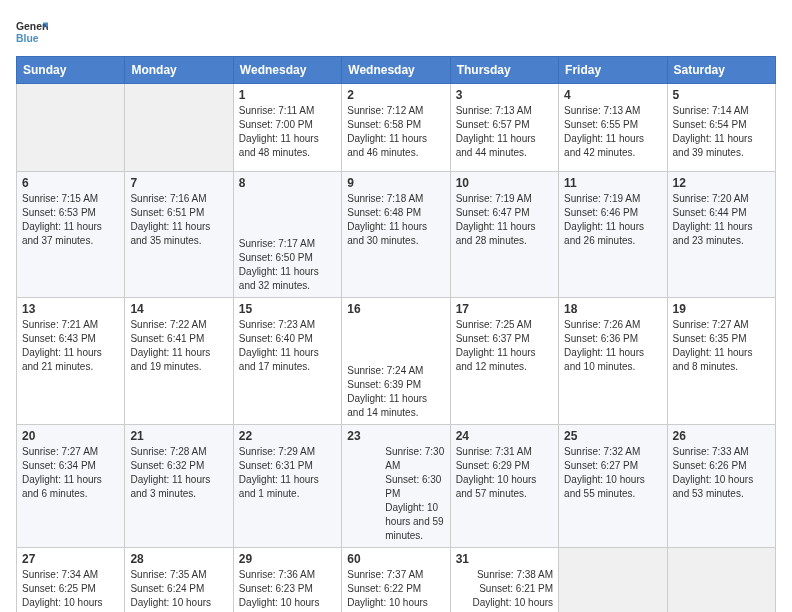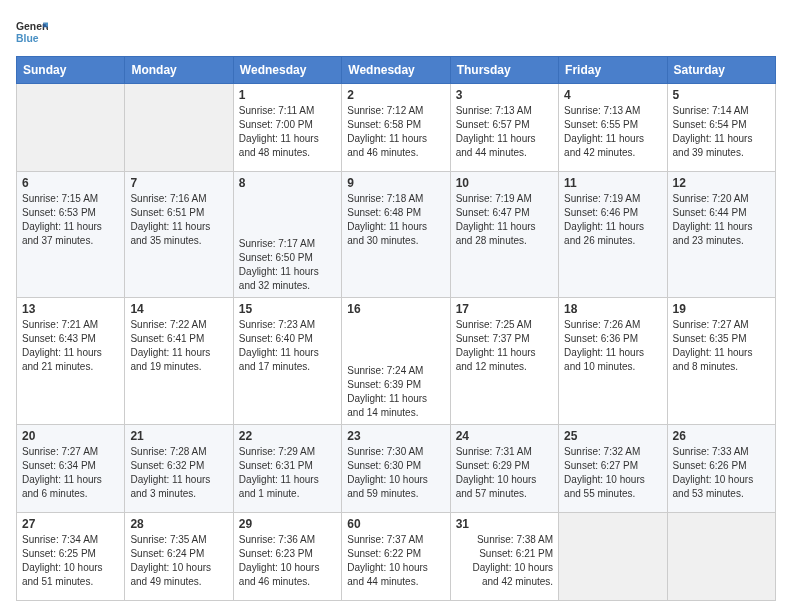--- a/index.html
+++ b/index.html
@@ -213,21 +213,21 @@
         </td>
         <td>
           <span class="day-num">16</span>
           <div class="day-info" style="white-space: pre-line; margin-top: 48px;">Sunrise: 7:24 AM
 Sunset: 6:39 PM
 Daylight: 11 hours and 14 minutes.</div>
         </td>
         <td>
           <span class="day-num">17</span>
           <div class="day-info" style="white-space: pre-line;">Sunrise: 7:25 AM
-Sunset: 7:37 PM
+Sunset: 6:37 PM
 Daylight: 11 hours and 12 minutes.</div>
         </td>
         <td>
           <span class="day-num">18</span>
           <div class="day-info" style="white-space: pre-line;">Sunrise: 7:26 AM
 Sunset: 6:36 PM
 Daylight: 11 hours and 10 minutes.</div>
         </td>
         <td>
           <span class="day-num">19</span>
@@ -250,21 +250,21 @@
 Daylight: 11 hours and 3 minutes.</div>
         </td>
         <td>
           <span class="day-num">22</span>
           <div class="day-info" style="white-space: pre-line;">Sunrise: 7:29 AM
 Sunset: 6:31 PM
 Daylight: 11 hours and 1 minute.</div>
         </td>
         <td>
           <span class="day-num">23</span>
-          <div class="day-info" style="white-space: pre-line;">Sunrise: 7:30 AM
+          <div class="day-info" style="white-space: pre-line; margin-left: 38px;">Sunrise: 7:30 AM
 Sunset: 6:30 PM
 Daylight: 10 hours and 59 minutes.</div>
         </td>
         <td>
           <span class="day-num">24</span>
           <div class="day-info" style="white-space: pre-line;">Sunrise: 7:31 AM
 Sunset: 6:29 PM
 Daylight: 10 hours and 57 minutes.</div>
         </td>
         <td>

